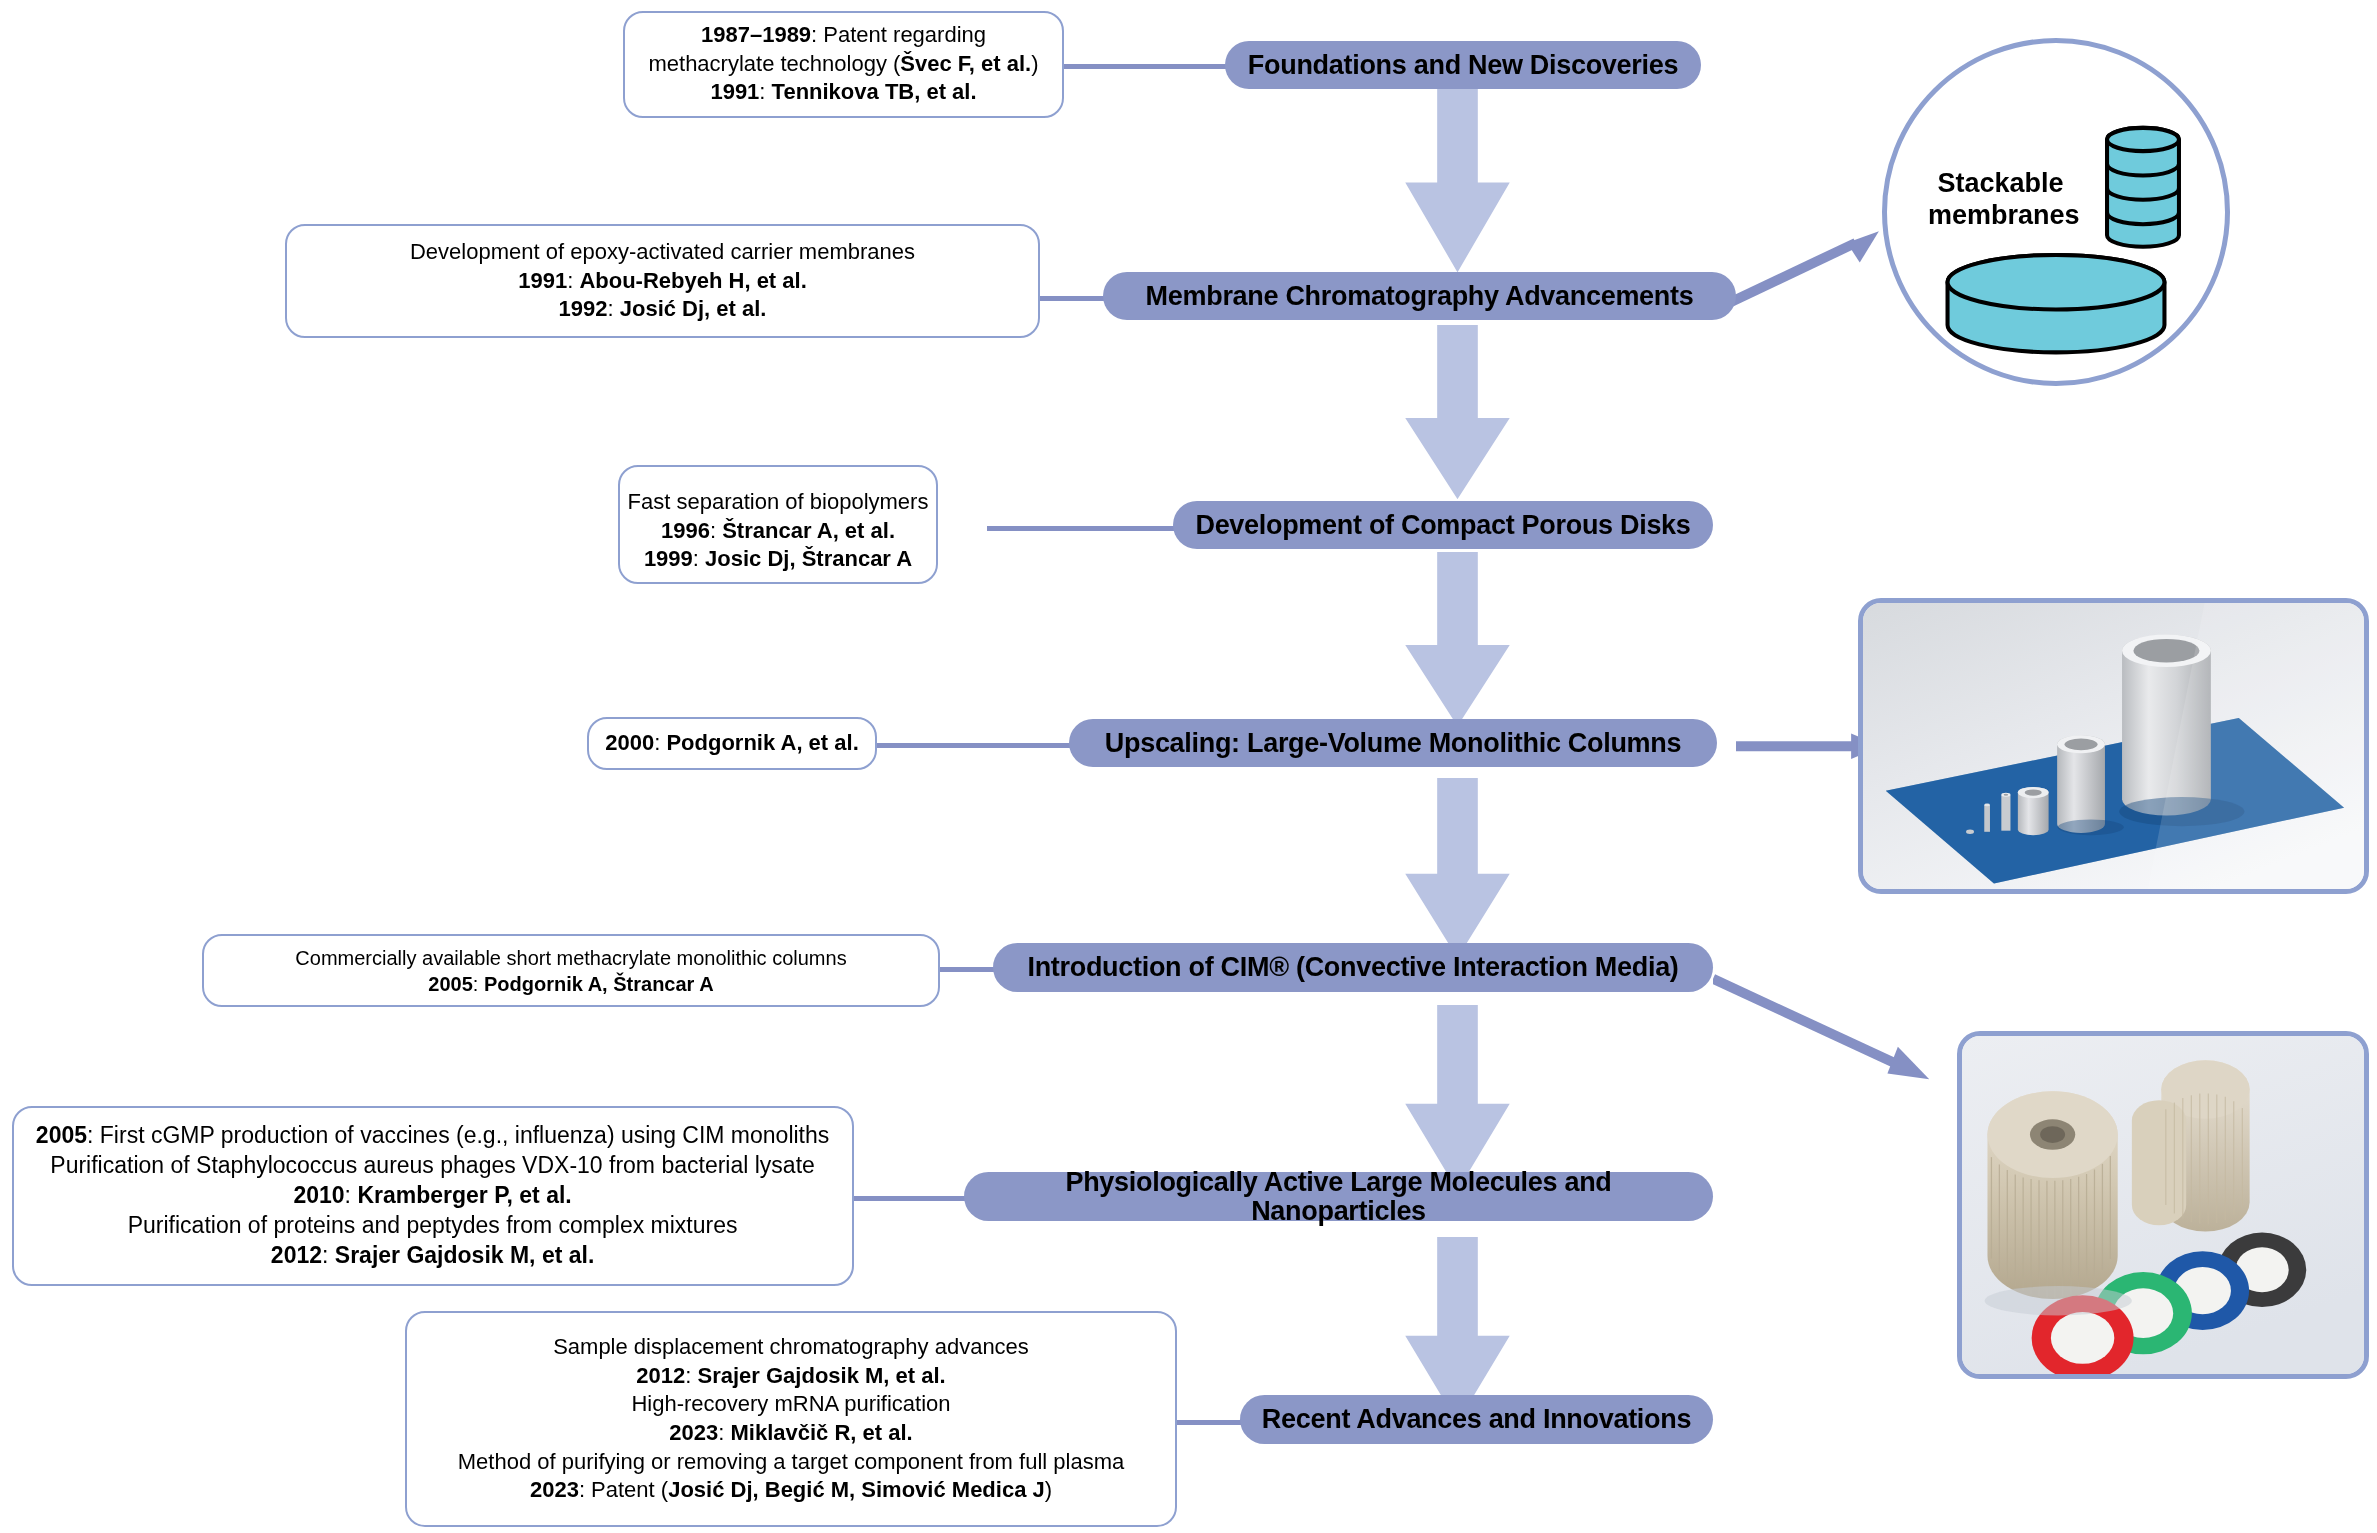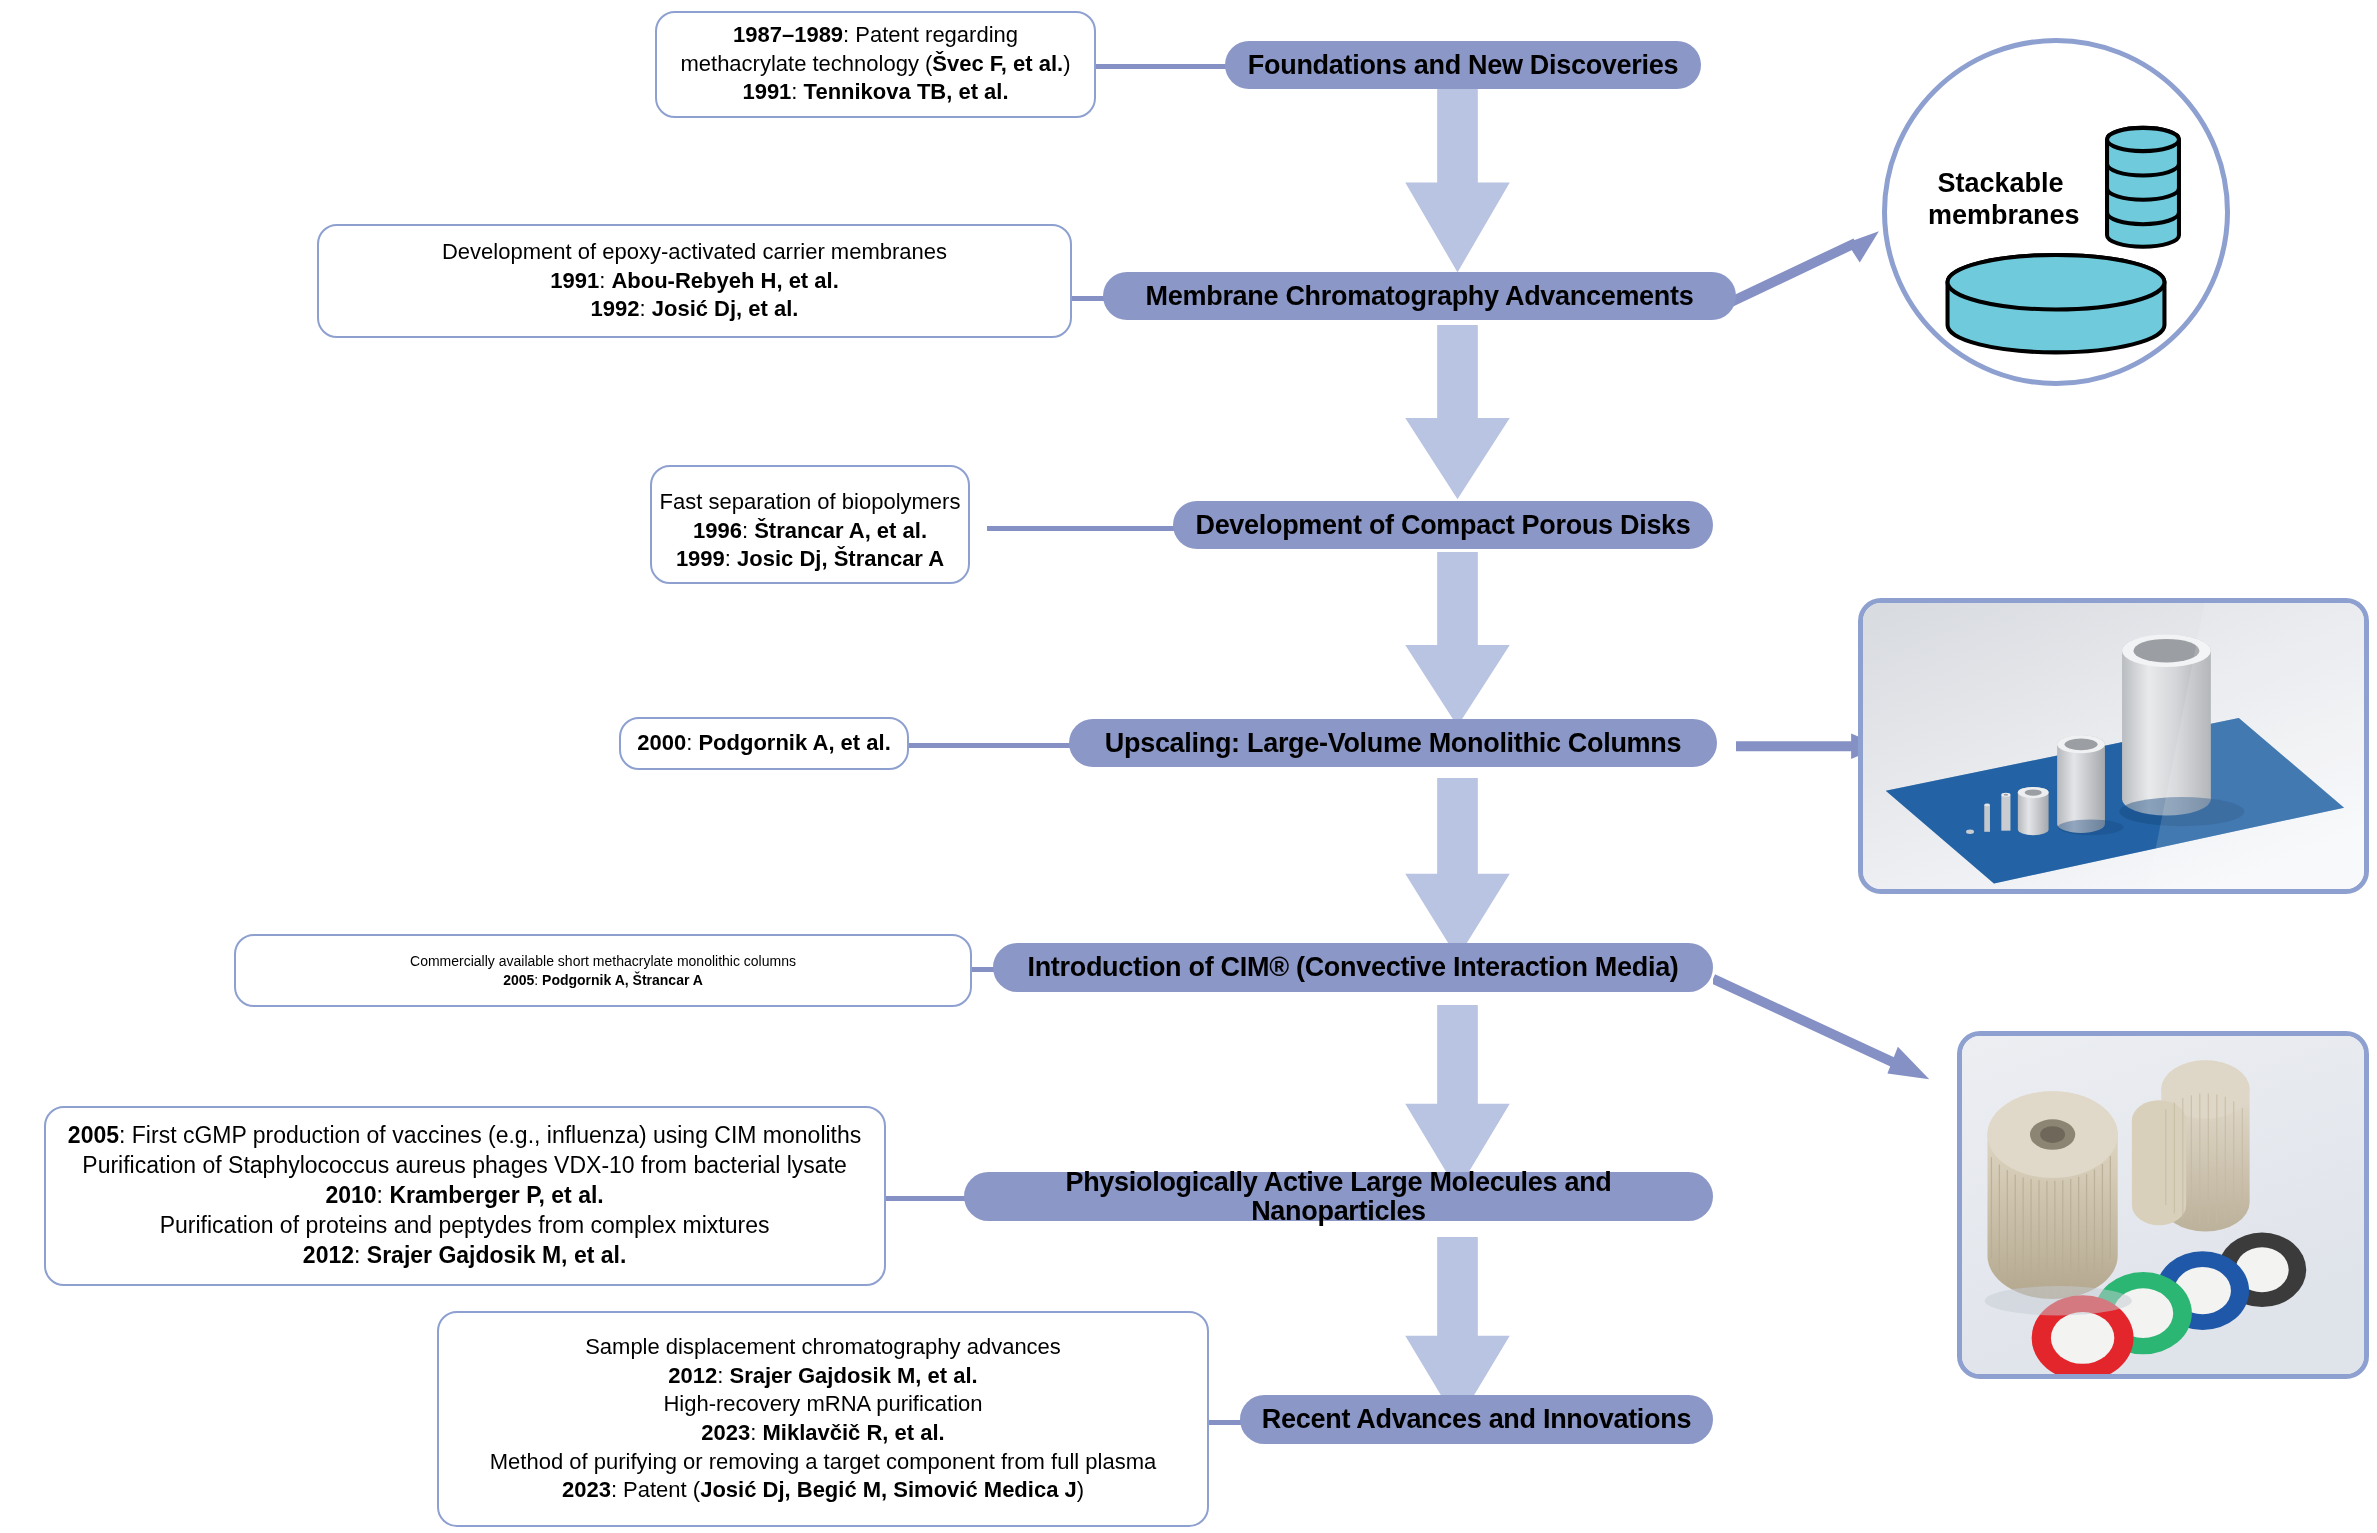--- a/index.html
+++ b/index.html
@@ -25,21 +25,20 @@
 
   
   .card{
     background:#ffffff;
     border:2.9px solid #8ea0d0;
     border-radius:20px;
     display:flex;flex-direction:column;align-items:center;justify-content:center;
     text-align:center;
     padding:8.1px 12.8px;
     z-index:6;
-    margin-left:32px;
   }
   .card .ln{line-height:1.30;white-space:nowrap;}
   .b{font-weight:bold;}
 
   
   .conn{background:#8590c4;height:5.2px;z-index:2;}
 
   
   .flowarrow{z-index:1;}
 
@@ -197,21 +196,21 @@
     <span class="b">1999</span><span>: </span><span class="b">Josic Dj, Štrancar A</span>
   </div>
 </div>
 
 <div class="abs card" style="left:587px;top:717px;width:290px;height:53px;font-size:22px;">
   <div class="ln">
     <span class="b">2000</span><span>: </span><span class="b">Podgornik A, et al.</span>
   </div>
 </div>
 
-<div class="abs card" style="left:202px;top:934px;width:738px;height:73px;font-size:14px;">
+<div class="abs card" style="left:202px;top:934px;width:738px;height:73px;font-size:20px;">
   <div class="ln">
     <span>Commercially available short methacrylate monolithic columns</span>
   </div>
   <div class="ln">
     <span class="b">2005</span><span>: </span><span class="b">Podgornik A, Štrancar A</span>
   </div>
 </div>
 
 <div class="abs card" style="left:11.6px;top:1106px;width:842px;height:180px;font-size:23px;">
   <div class="ln">

